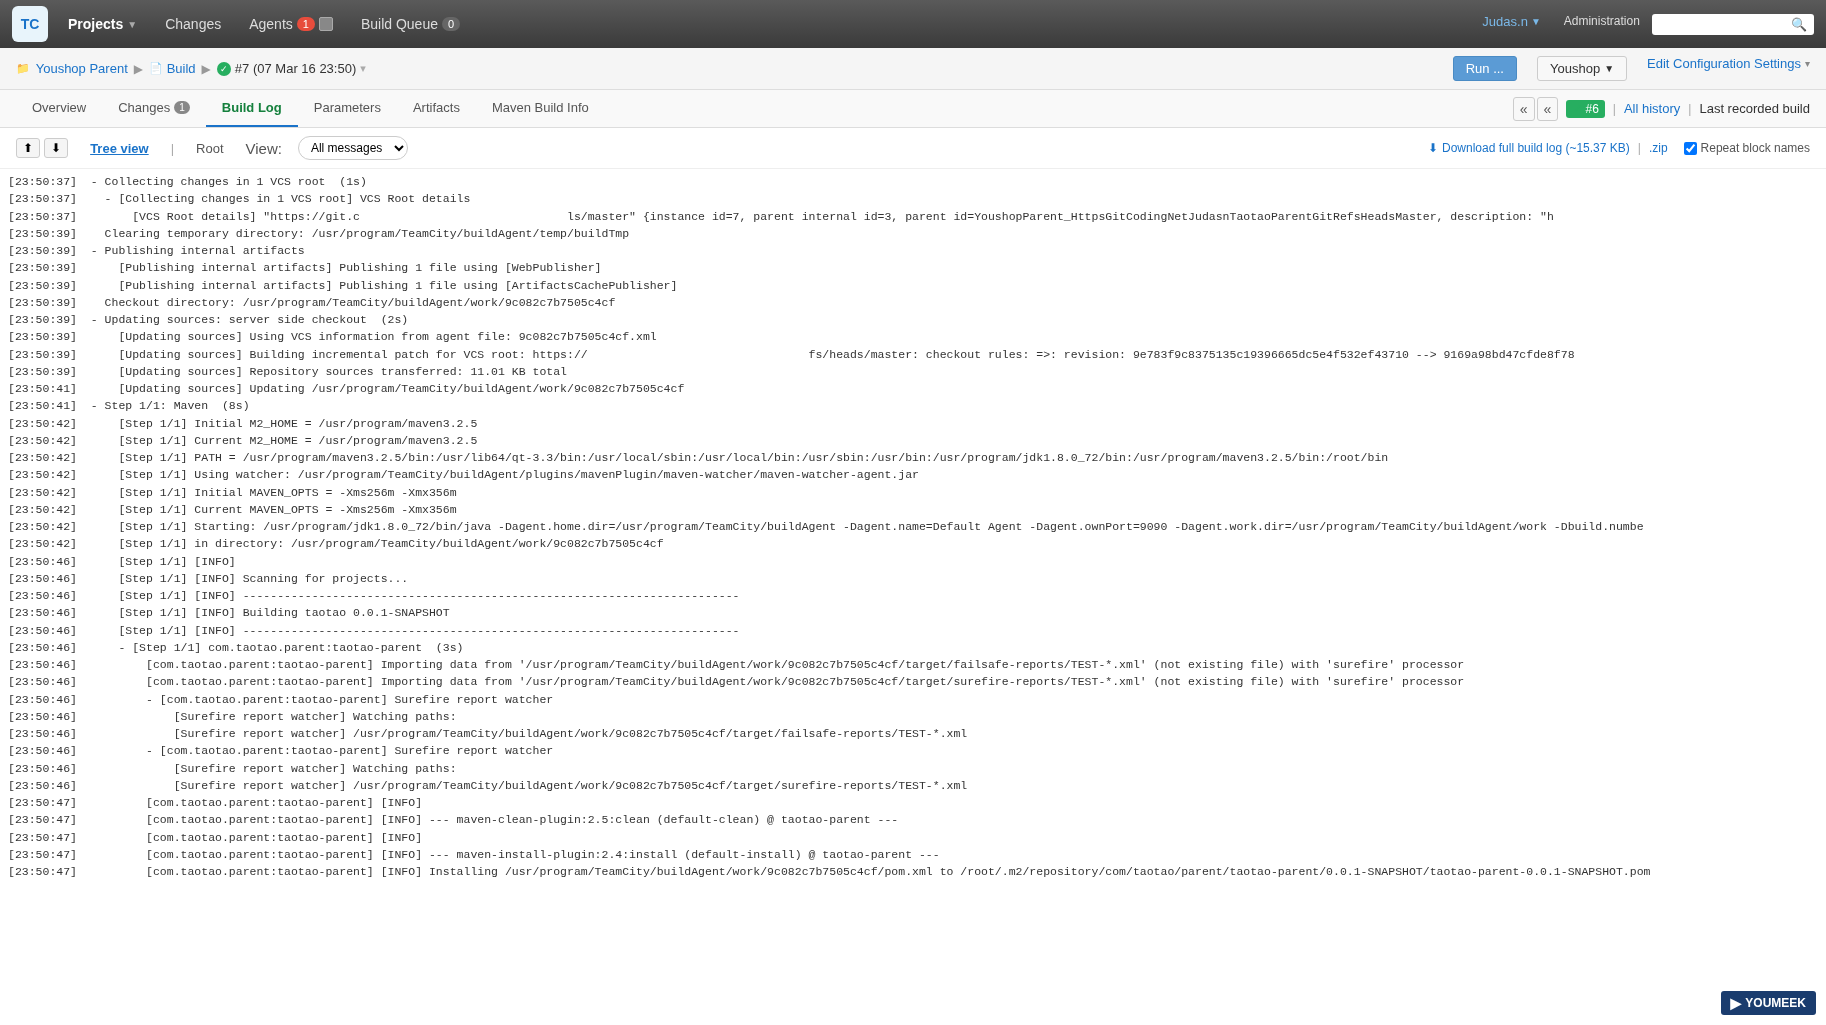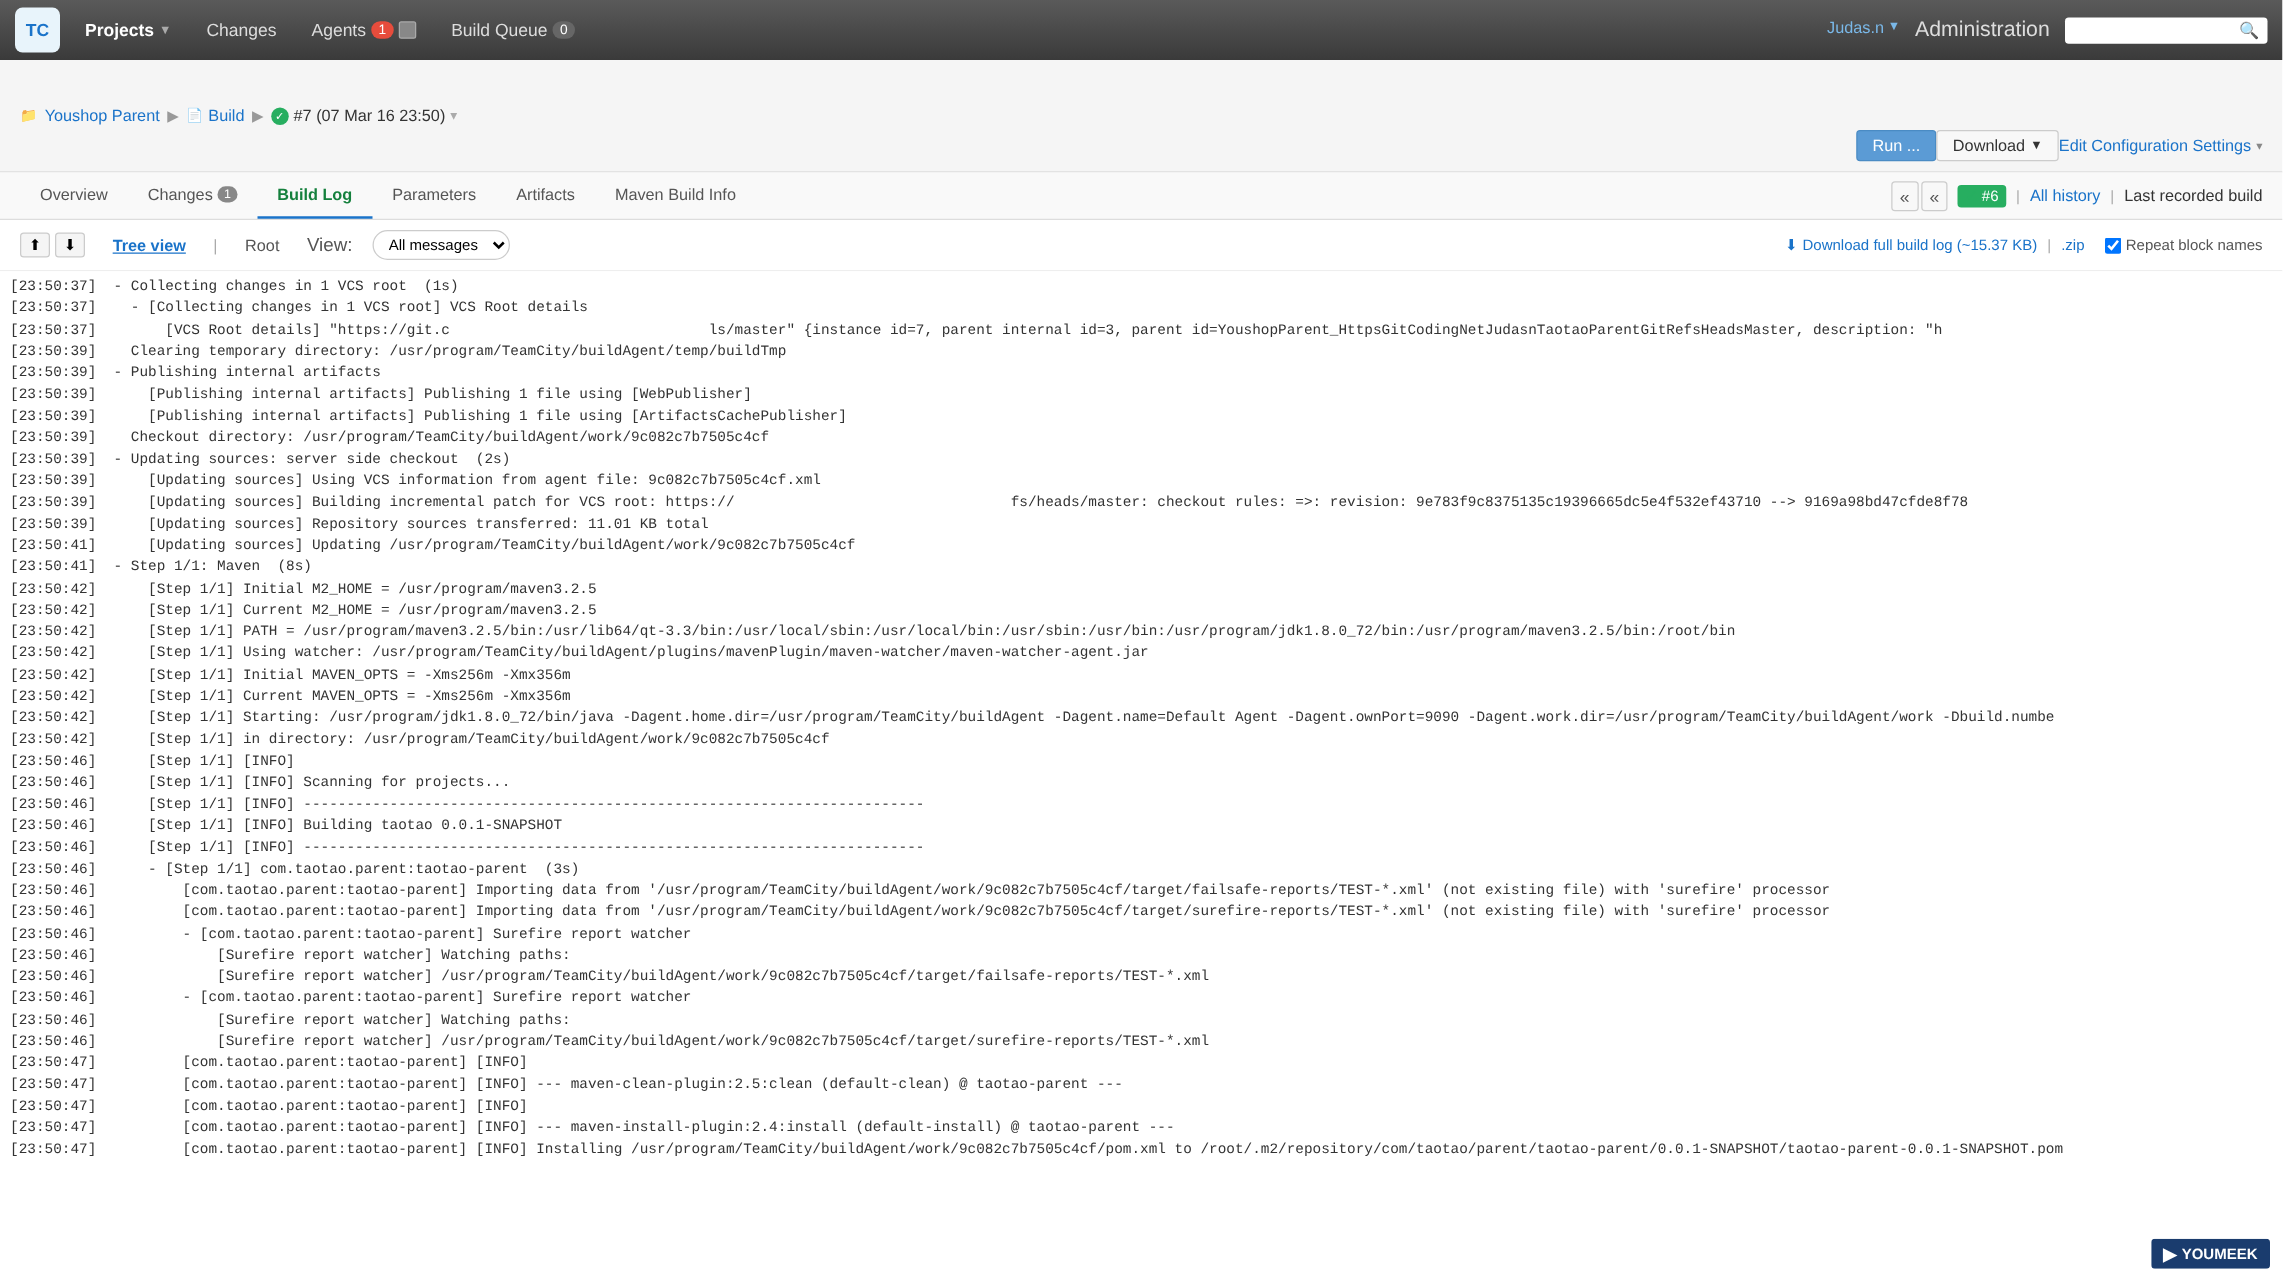--- a/index.html
+++ b/index.html
@@ -79,21 +79,22 @@
       cursor: pointer;
       font-size: 13px;
       display: flex;
       align-items: center;
       gap: 3px;
     }
 
     .nav-admin {
       color: #ddd;
       cursor: pointer;
-      font-size: 17px;
+      font-size: 12px;
+      margin-left: 11px;
     }
 
     .nav-search {
       display: flex;
       align-items: center;
       background: #fff;
       border-radius: 3px;
       padding: 3px 6px;
       gap: 4px;
     }
@@ -145,23 +146,22 @@
       display: inline-flex;
       align-items: center;
       justify-content: center;
       color: #fff;
       font-size: 9px;
     }
 
     .breadcrumb-actions {
       margin-left: auto;
       display: flex;
-      align-items: center;
-      gap: 0;
-      margin-top: 48px;
+      align-items: flex-start;
+      gap: 20px;
     }
 
     .btn {
       padding: 4px 12px;
       border-radius: 3px;
       cursor: pointer;
       font-size: 13px;
       border: 1px solid #ccc;
       background: #f8f8f8;
       color: #333;
@@ -412,21 +412,21 @@
     <span class="build-status-icon">✓</span>
     <span>#7 (07 Mar 16 23:50)</span>
     <span style="color:#aaa; font-size:11px;">▾</span>
   </span>
 
   <div class="breadcrumb-actions">
     <button class="btn btn-primary">
       <span>Run ...</span>
     </button>
     <button class="btn">
-      <span>Download</span>
+      <span>Youshop</span>
       <span style="font-size:10px;">▼</span>
     </button>
     <span class="breadcrumb-item">
       <span>Edit Configuration Settings</span>
       <span style="font-size:10px; color:#888;">▾</span>
     </span>
   </div>
 </div>
 
 <div class="tabs-bar">

